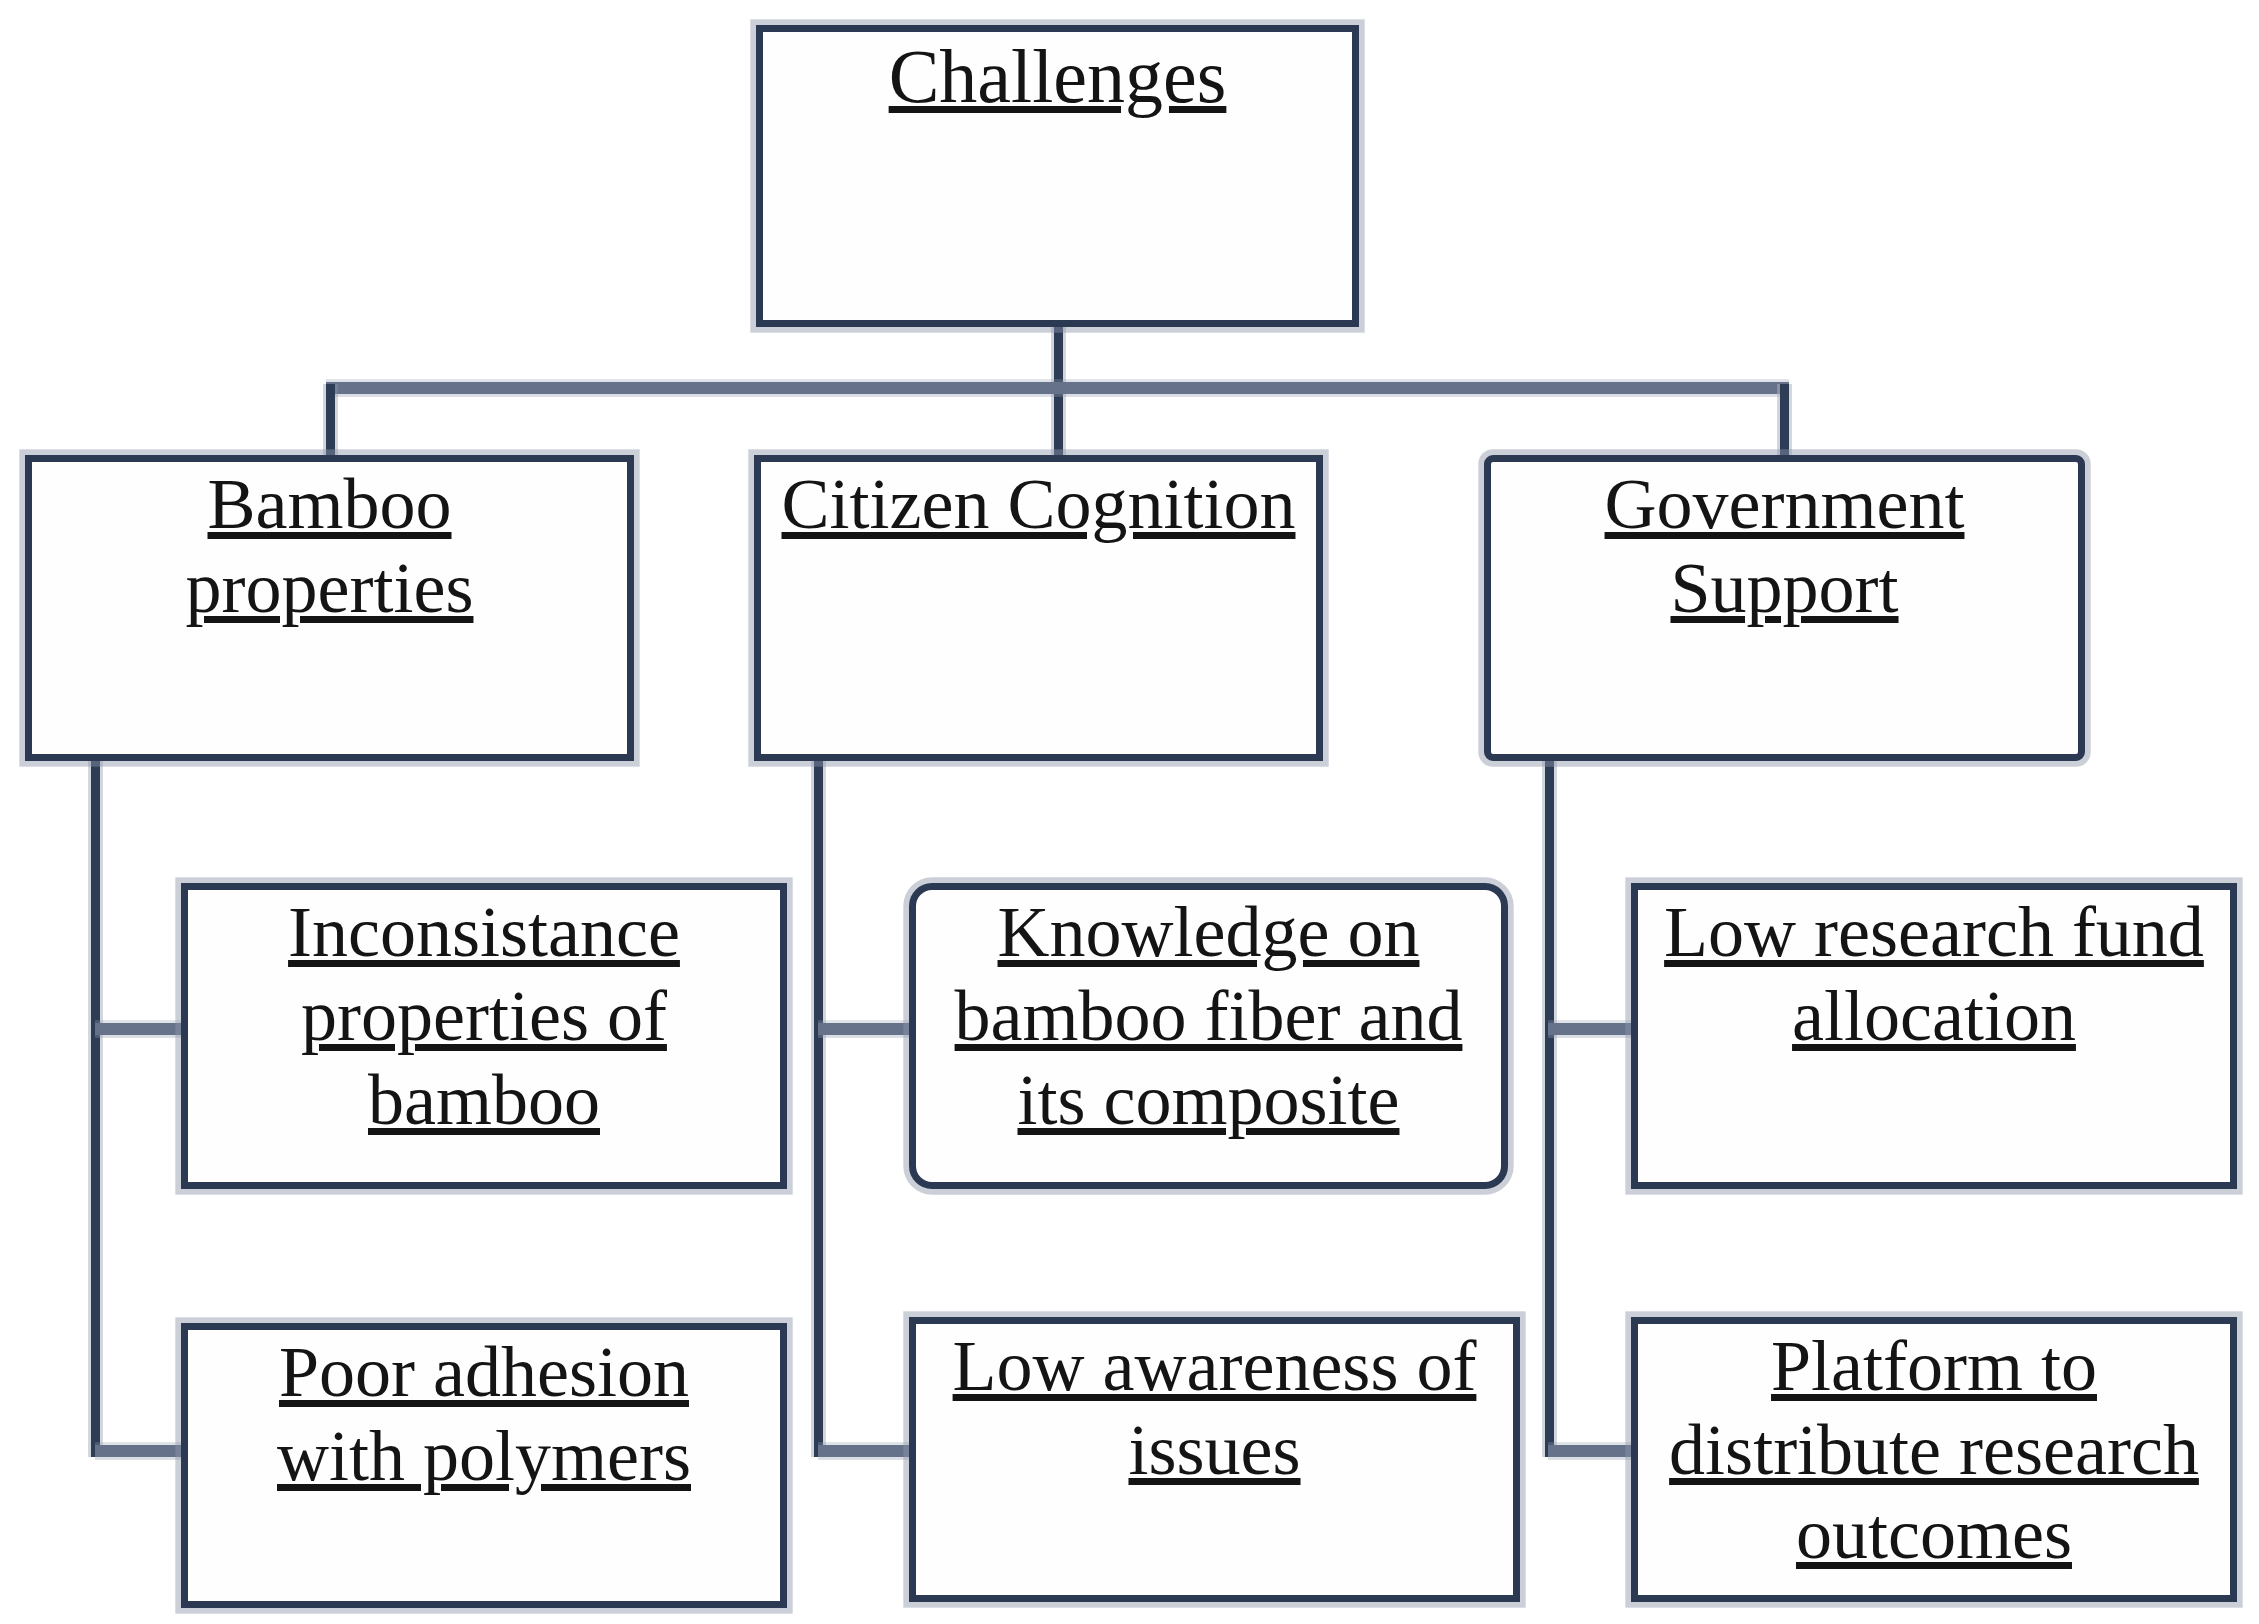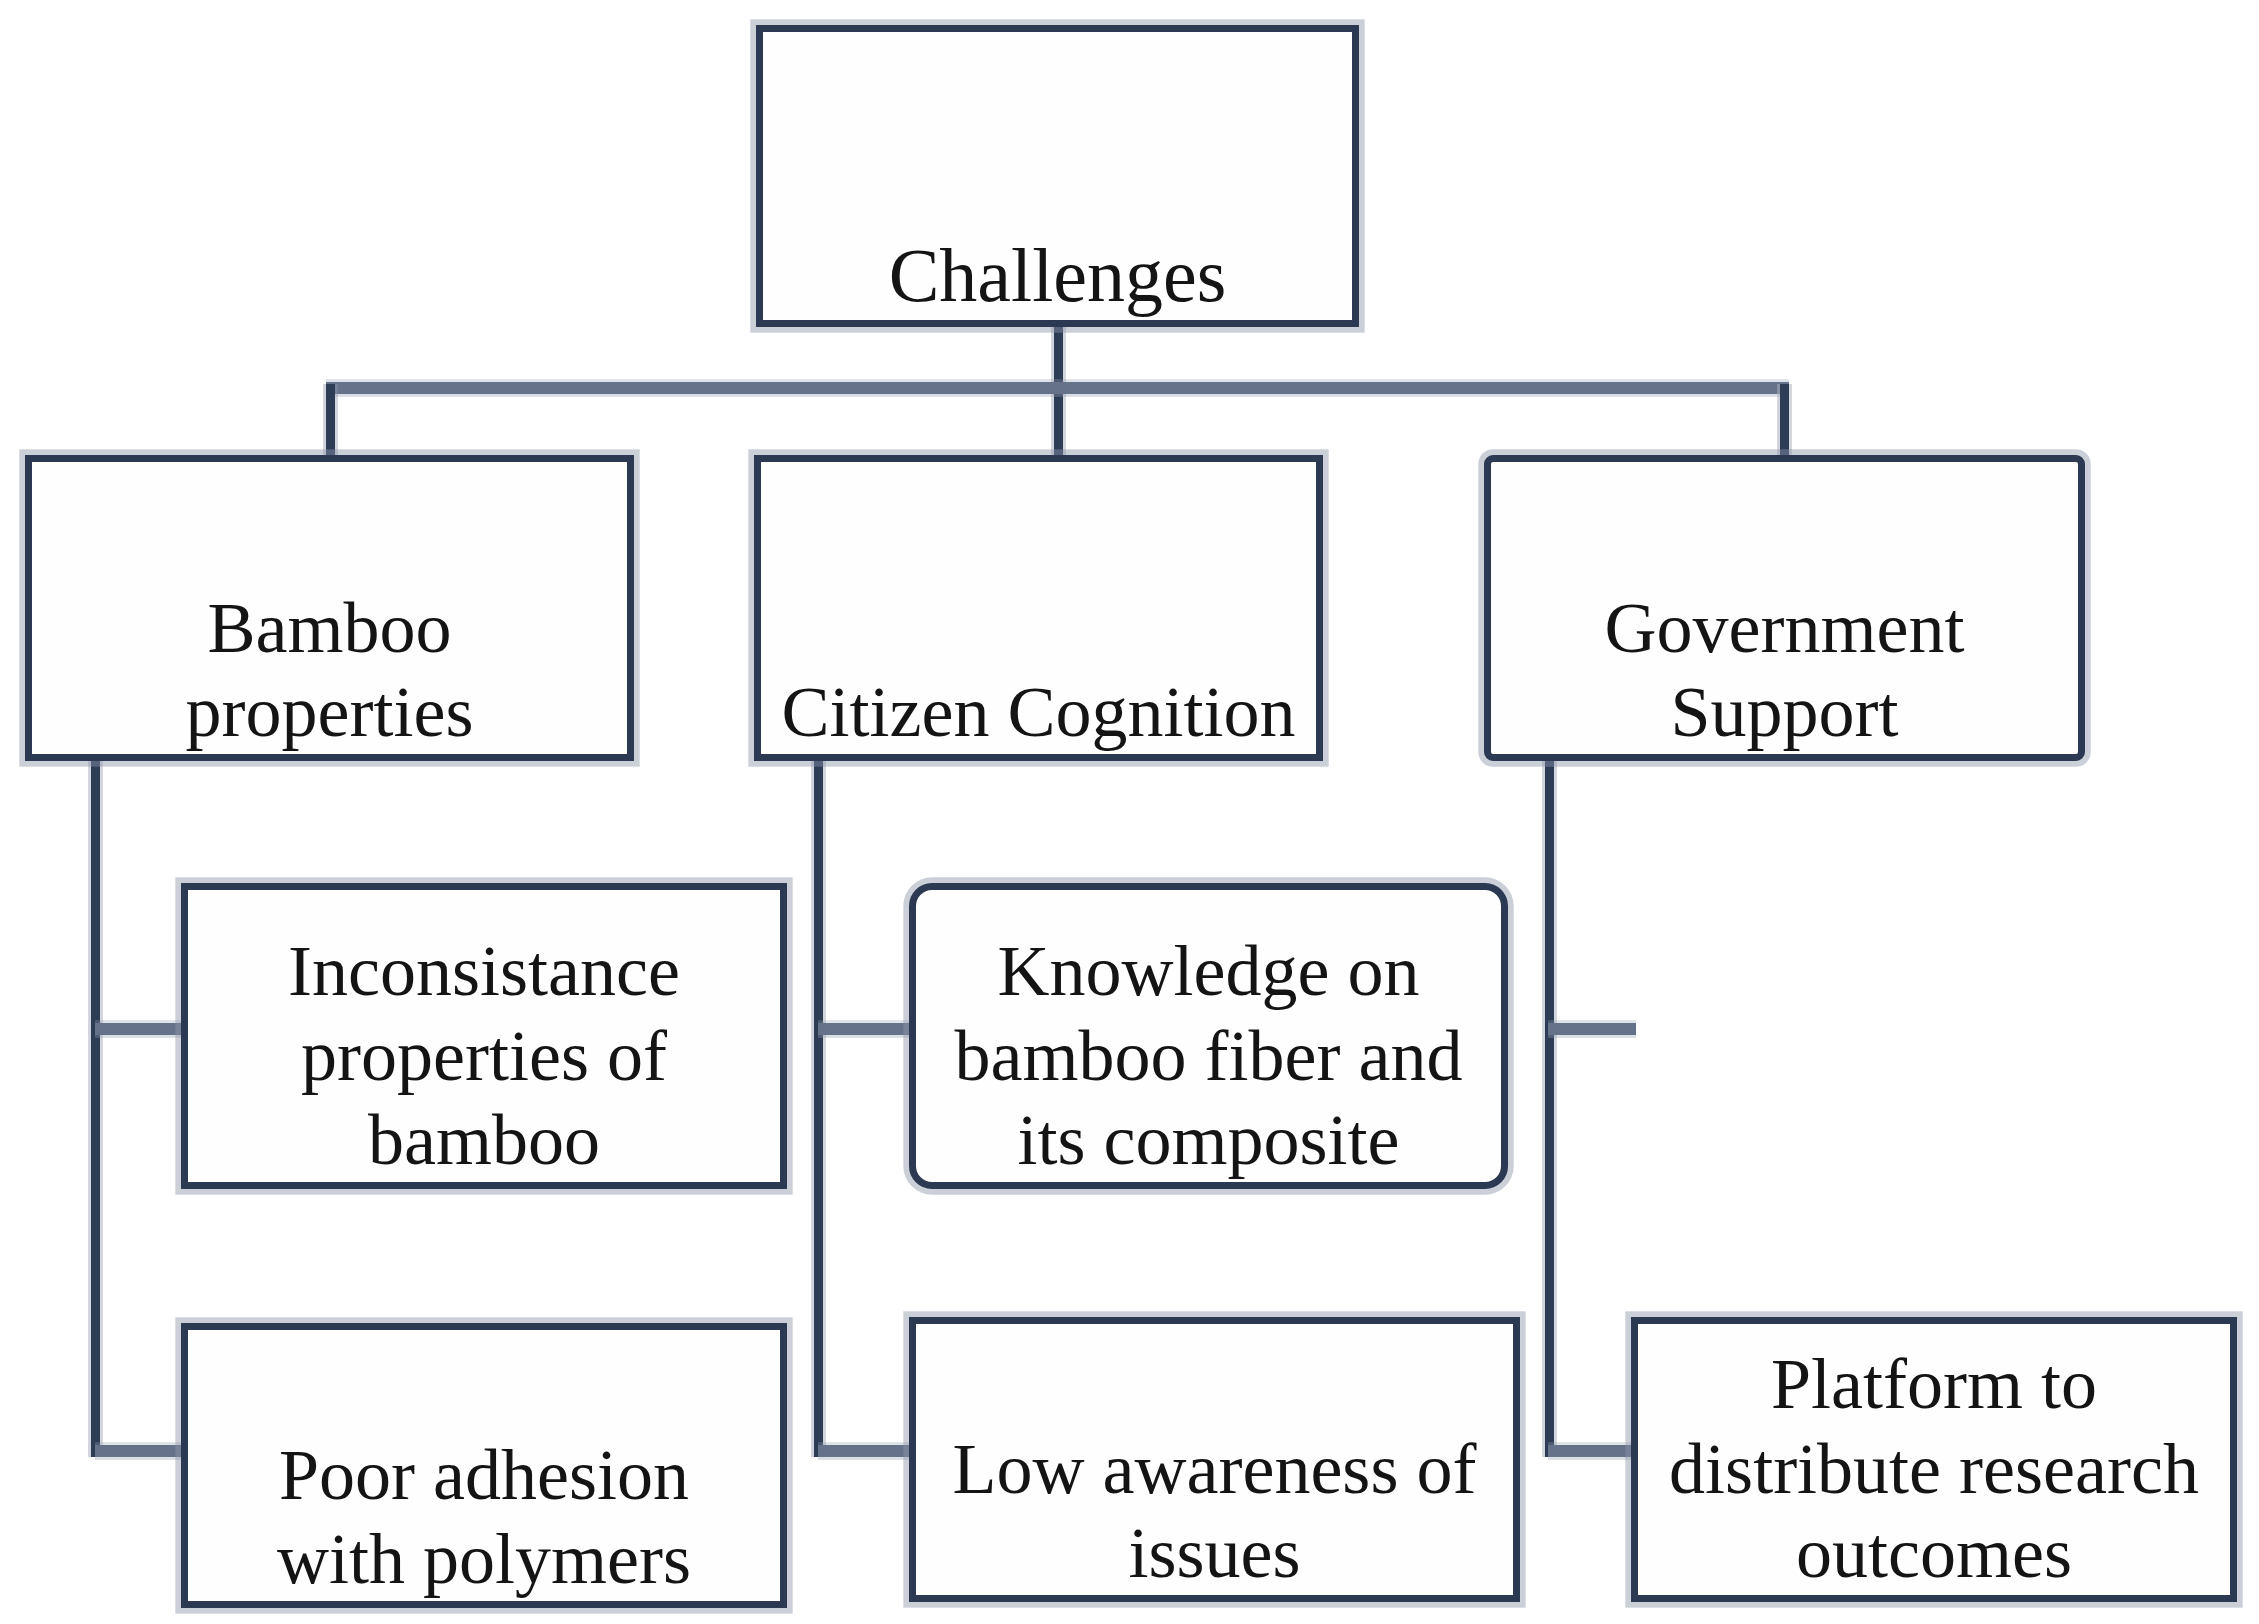--- a/index.html
+++ b/index.html
@@ -13,24 +13,25 @@
     overflow:hidden;
   }
   
   .node{
     position:absolute;
     box-sizing:border-box;
     background:#fffefe;
     border:7.6px solid #2b3a52;
     box-shadow:0 0 0 5.7px rgba(140,149,168,0.45);
     display:flex;
-    align-items:flex-end;
+    align-items:flex-start;
     justify-content:center;
     text-align:center;
     z-index:2;
+    text-decoration:underline;
   }
   .label{
     font-size:72px;
     line-height:1.17;
     letter-spacing:0px;
     width:100%;
   }
   .node--root .label{font-size:76px;}
   
   .vline{
@@ -137,20 +138,26 @@
         <div>its composite</div>
       </div>
   </div>
   <div class="node" id="box-awareness">
     <div class="label">
         <div>Low awareness of</div>
         <div>issues</div>
       </div>
   </div>
 
+  <div class="node" id="box-lowfund">
+    <div class="label">
+        <div>Low research fund</div>
+        <div>allocation</div>
+      </div>
+  </div>
   <div class="node" id="box-platform">
     <div class="label">
         <div>Platform to</div>
         <div>distribute research</div>
         <div>outcomes</div>
       </div>
   </div>
 
 </div>
 

